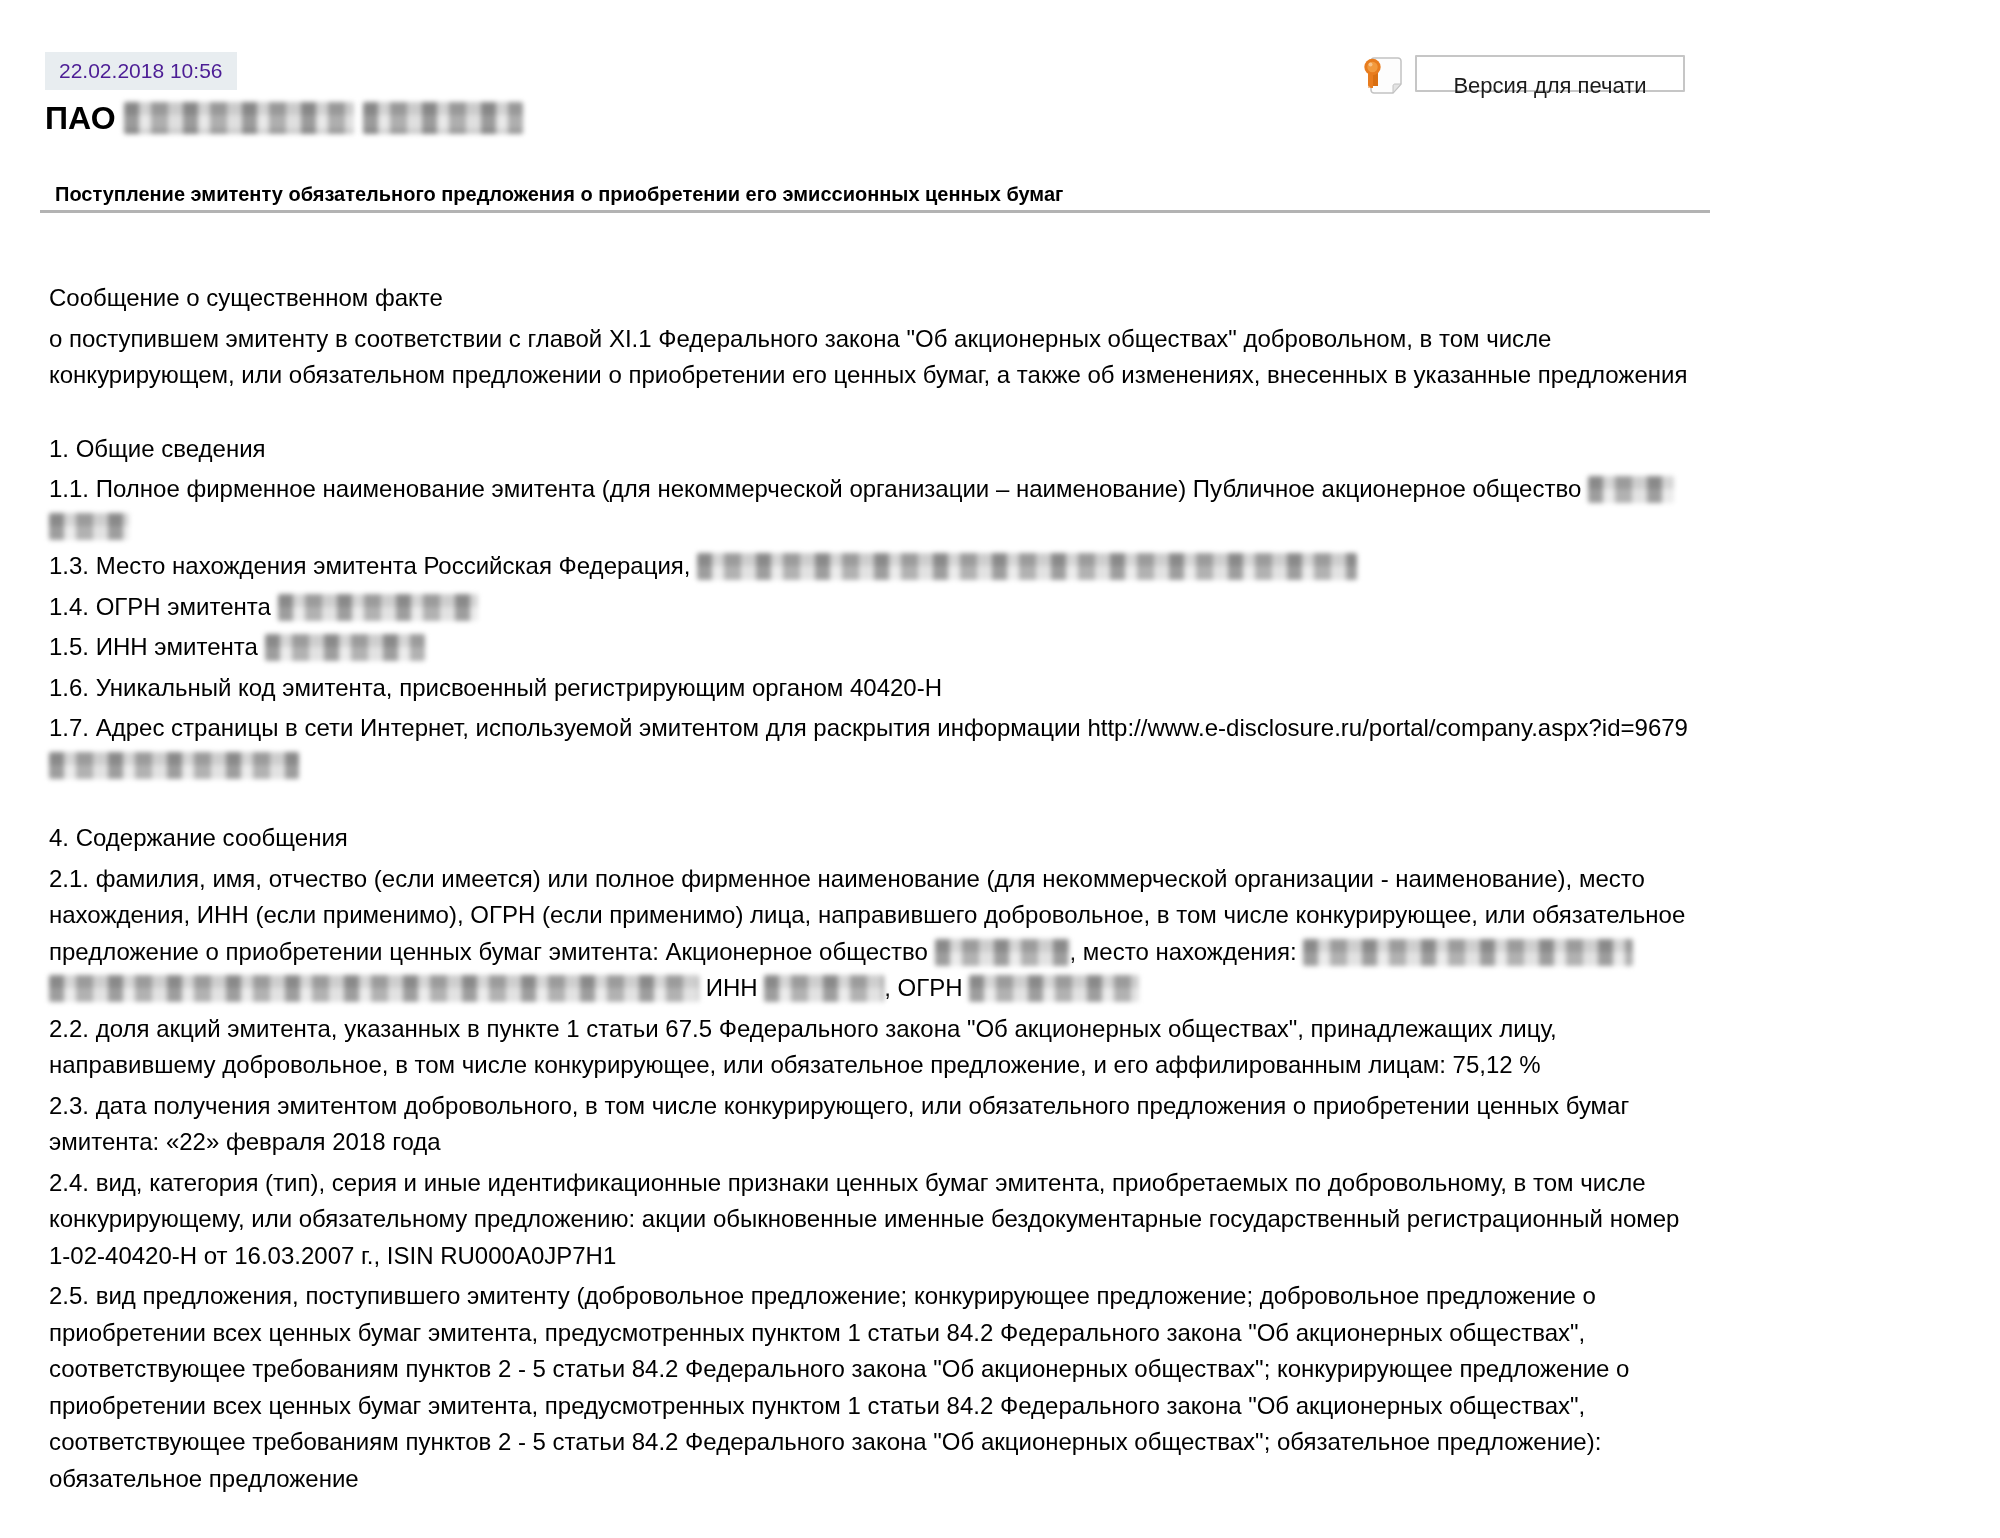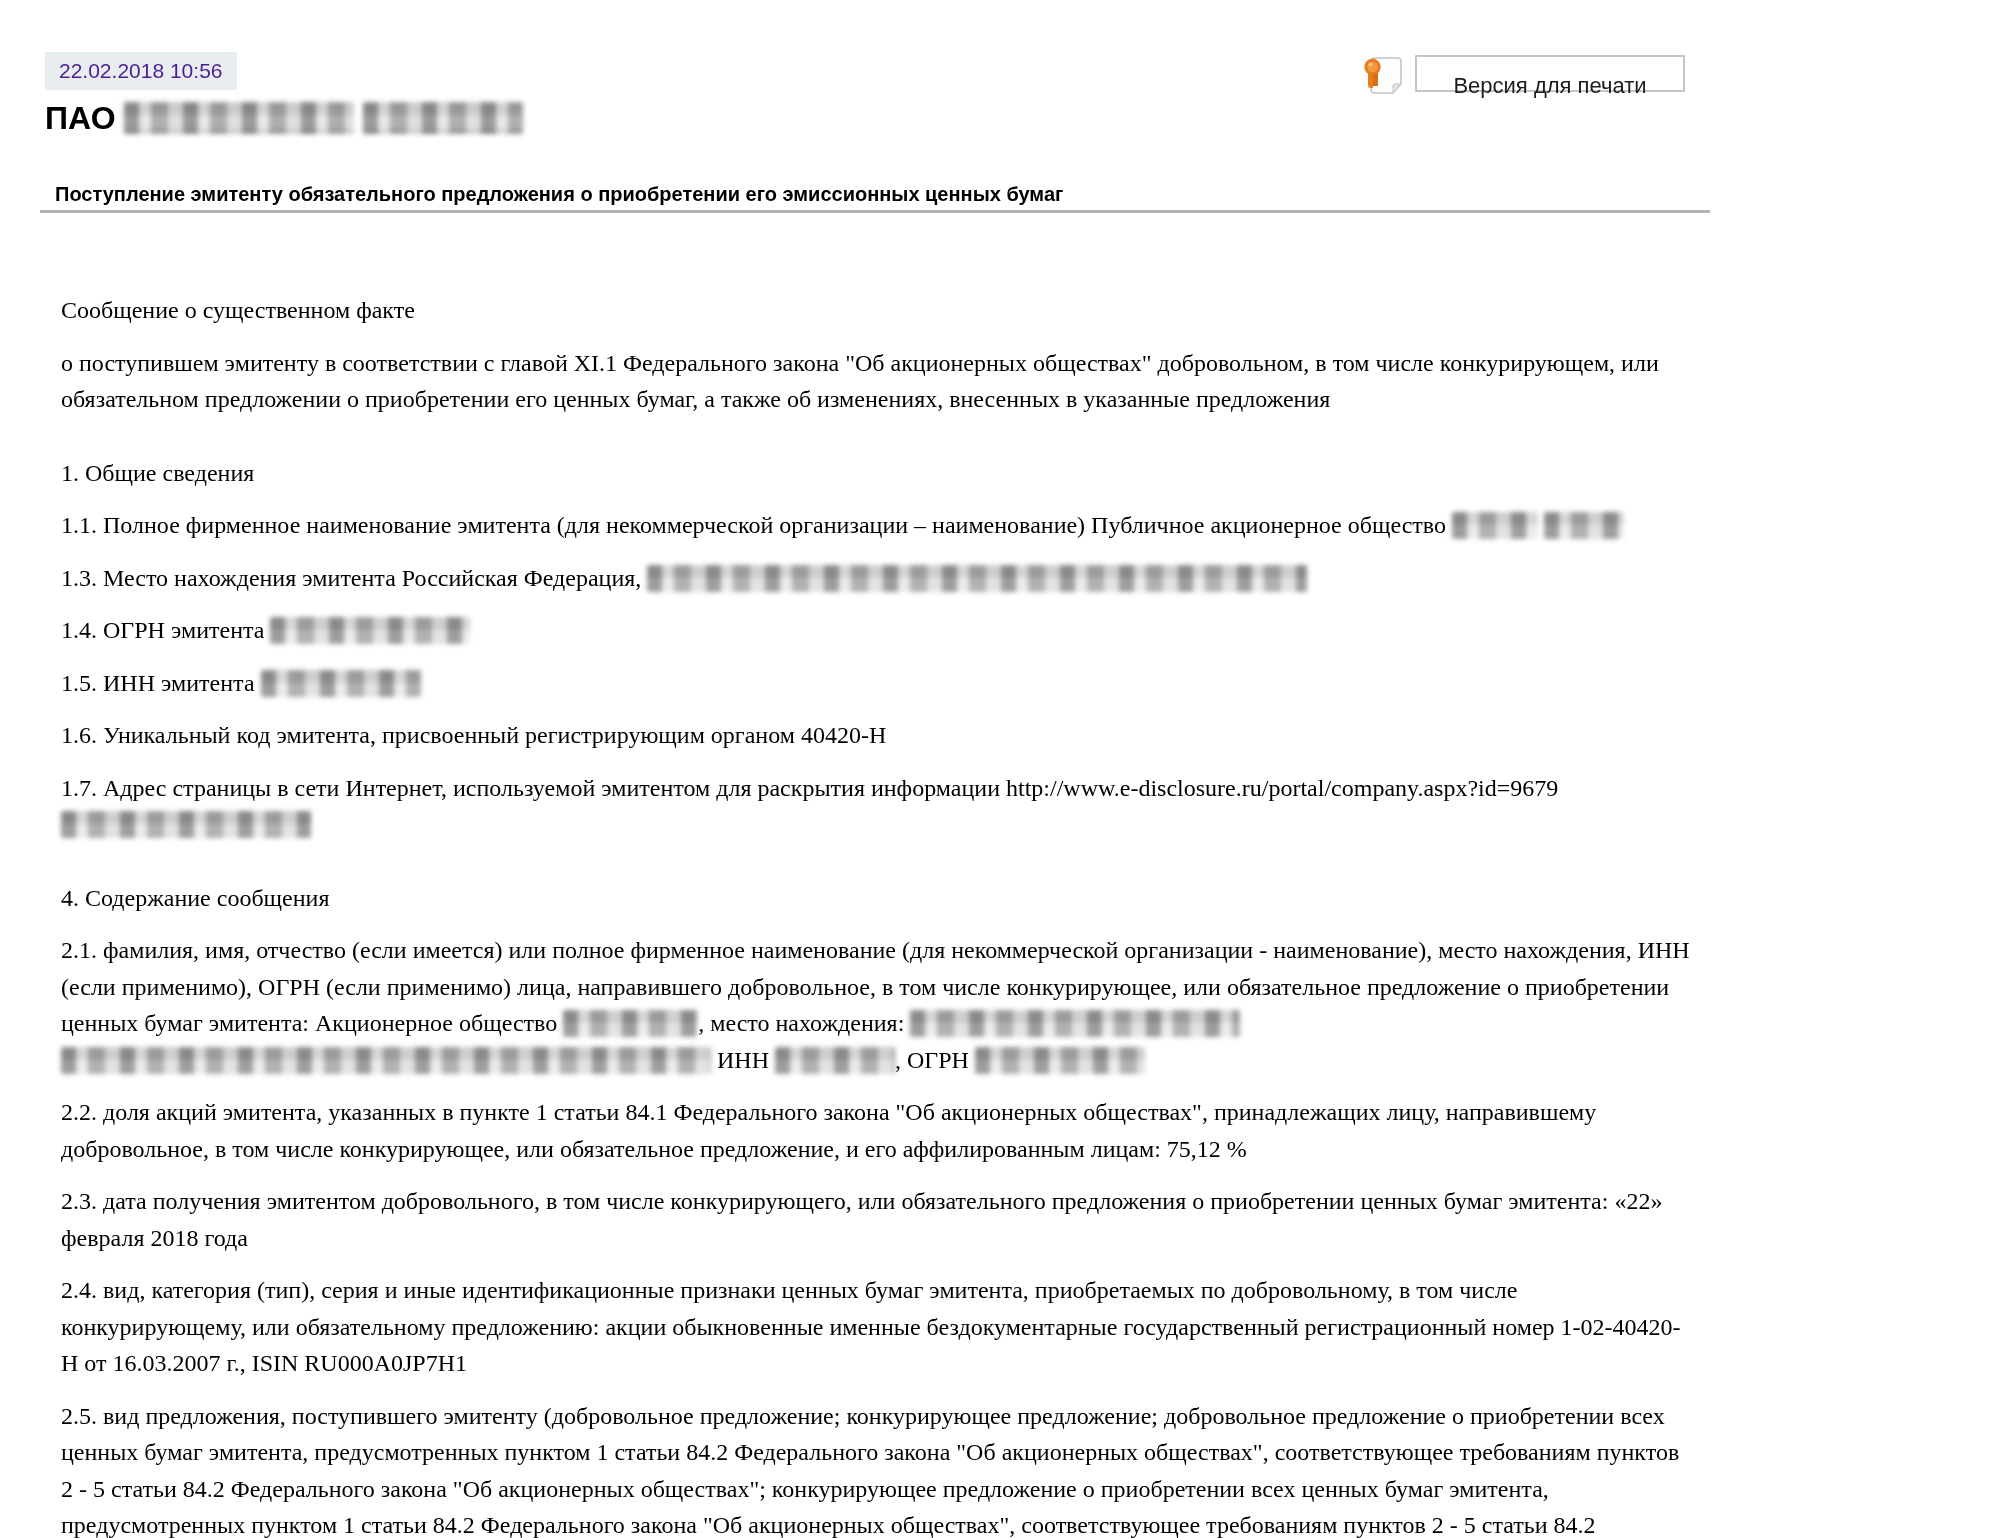--- a/index.html
+++ b/index.html
@@ -30,21 +30,21 @@
     position:absolute; left:45px; top:168px; margin:10px; font-size:20px; font-weight:bold;
     line-height:32px; white-space:nowrap;
   }
   .divider { position:absolute; left:40px; top:210px; width:1670px; height:3px; background:#b3b3b3; }
   
   .doc-body {
     position:absolute; left:45px; top:276px; width:1664px;
     font-size:24px; line-height:36.5px; color:#000;
   }
   .block + .block { margin-top:37px; }
-  .item { margin:16px;font-family:Liberation Serif, serif; }
+  .item { margin:4px; }
   
   .cz {
     display:inline-block; height:27px; vertical-align:-6px; border-radius:2px;
     background-color:#c7c7c7;
     background-image:
       repeating-linear-gradient(90deg, rgba(110,110,110,.55) 0 15px, rgba(255,255,255,.5) 15px 27px,
         rgba(140,140,140,.5) 27px 44px, rgba(235,235,235,.55) 44px 59px),
       repeating-linear-gradient(180deg, rgba(120,120,120,.35) 0 13px, rgba(240,240,240,.4) 13px 27px);
     filter: blur(2.5px);
   }
@@ -91,20 +91,20 @@
         <div class="item">1.1. Полное фирменное наименование эмитента (для некоммерческой организации – наименование) Публичное акционерное общество <span class="cz" style="width: 86px;"></span> <span class="cz" style="width: 80px;"></span></div>
         <div class="item">1.3. Место нахождения эмитента Российская Федерация, <span class="cz" style="width: 660px;"></span></div>
         <div class="item">1.4. ОГРН эмитента <span class="cz" style="width: 200px;"></span></div>
         <div class="item">1.5. ИНН эмитента <span class="cz" style="width: 160px;"></span></div>
         <div class="item">1.6. Уникальный код эмитента, присвоенный регистрирующим органом 40420-Н</div>
         <div class="item">1.7. Адрес страницы в сети Интернет, используемой эмитентом для раскрытия информации http://www.e-disclosure.ru/portal/company.aspx?id=9679 <span class="cz" style="width: 250px;"></span></div>
       </div>
       <div class="block">
         <div class="item">4. Содержание сообщения</div>
         <div class="item">2.1. фамилия, имя, отчество (если имеется) или полное фирменное наименование (для некоммерческой организации - наименование), место нахождения, ИНН (если применимо), ОГРН (если применимо) лица, направившего добровольное, в том числе конкурирующее, или обязательное предложение о приобретении ценных бумаг эмитента: Акционерное общество <span class="cz" style="width: 135px;"></span>, место нахождения: <span class="cz" style="width: 330px;"></span> <span class="cz" style="width: 650px;"></span> ИНН <span class="cz" style="width: 120px;"></span>, ОГРН <span class="cz" style="width: 170px;"></span></div>
-        <div class="item">2.2. доля акций эмитента, указанных в пункте 1 статьи 84.1 Федерального закона "Об акционерных обществах", принадлежащих лицу, направившему добровольное, в том числе конкурирующее, или обязательное предложение, и его аффилированным лицам: 75,12 %</div>
+        <div class="item">2.2. доля акций эмитента, указанных в пункте 1 статьи 67.5 Федерального закона "Об акционерных обществах", принадлежащих лицу, направившему добровольное, в том числе конкурирующее, или обязательное предложение, и его аффилированным лицам: 75,12 %</div>
         <div class="item">2.3. дата получения эмитентом добровольного, в том числе конкурирующего, или обязательного предложения о приобретении ценных бумаг эмитента: «22» февраля 2018 года</div>
         <div class="item">2.4. вид, категория (тип), серия и иные идентификационные признаки ценных бумаг эмитента, приобретаемых по добровольному, в том числе конкурирующему, или обязательному предложению: акции обыкновенные именные бездокументарные государственный регистрационный номер 1-02-40420-Н от 16.03.2007 г., ISIN RU000A0JP7H1</div>
         <div class="item">2.5. вид предложения, поступившего эмитенту (добровольное предложение; конкурирующее предложение; добровольное предложение о приобретении всех ценных бумаг эмитента, предусмотренных пунктом 1 статьи 84.2 Федерального закона "Об акционерных обществах", соответствующее требованиям пунктов 2 - 5 статьи 84.2 Федерального закона "Об акционерных обществах"; конкурирующее предложение о приобретении всех ценных бумаг эмитента, предусмотренных пунктом 1 статьи 84.2 Федерального закона "Об акционерных обществах", соответствующее требованиям пунктов 2 - 5 статьи 84.2 Федерального закона "Об акционерных обществах"; обязательное предложение): обязательное предложение</div>
       </div>
     </div>
 
 </div>
 
 </body></html>

